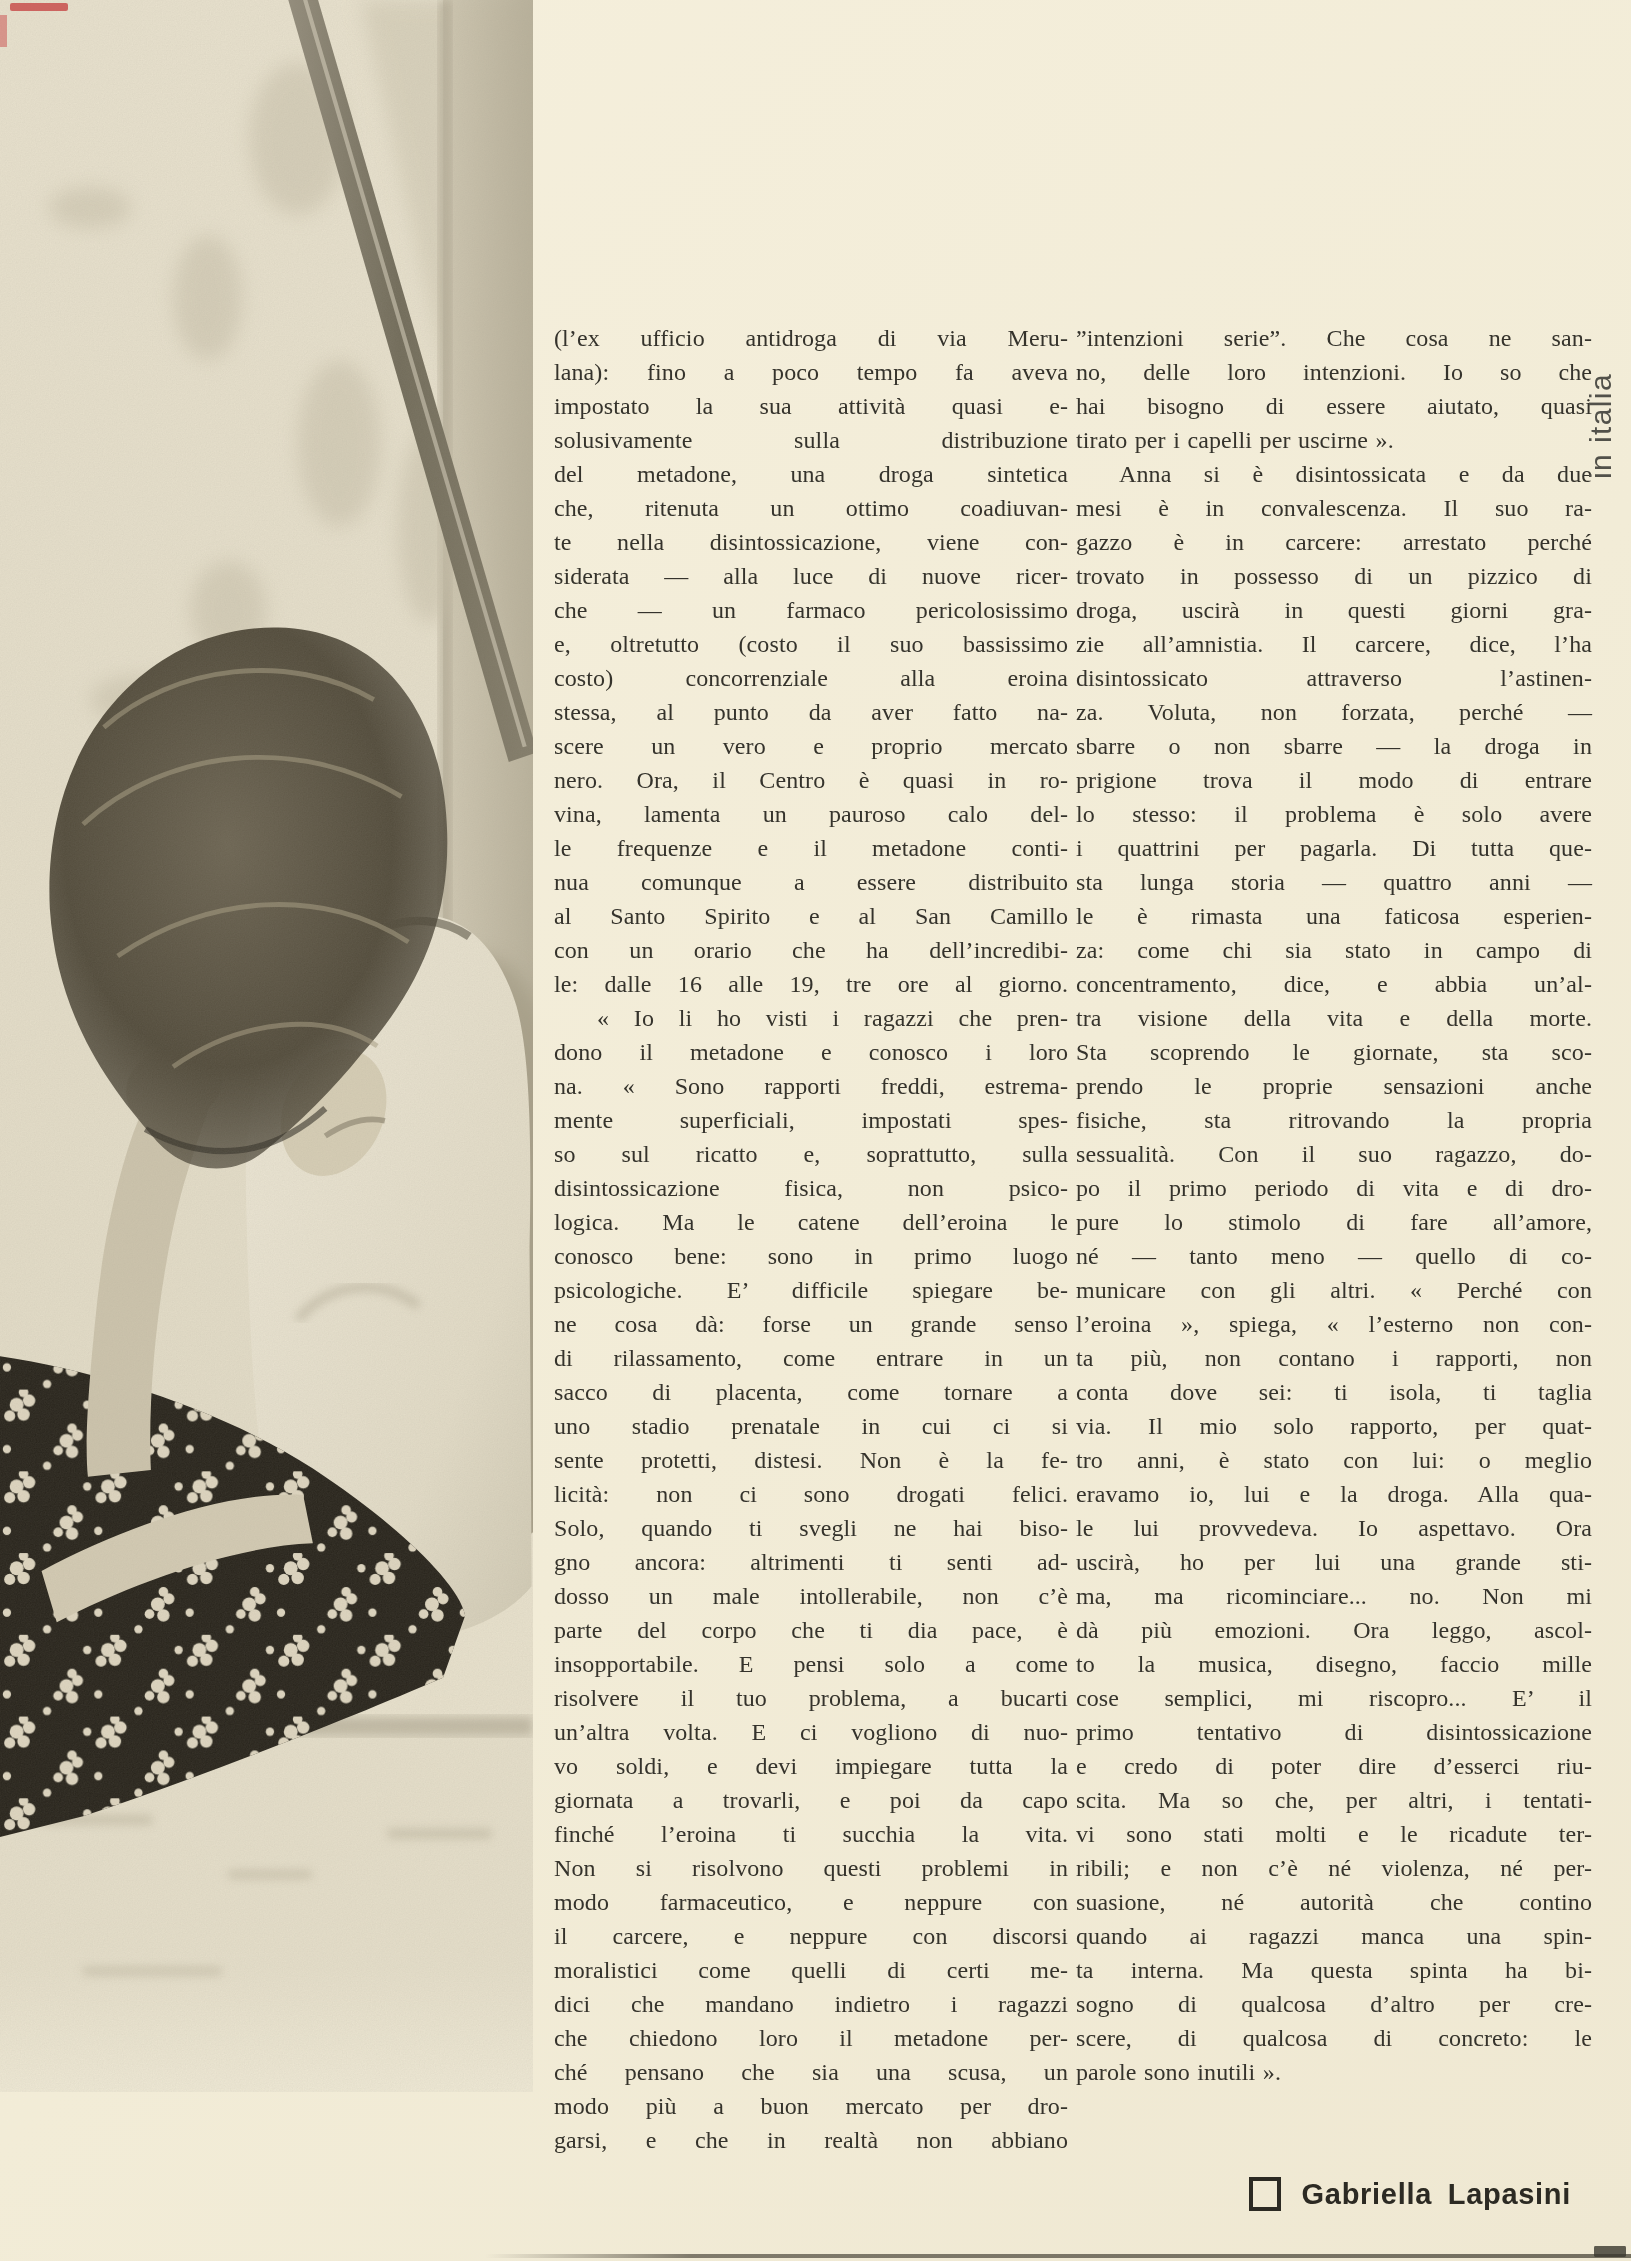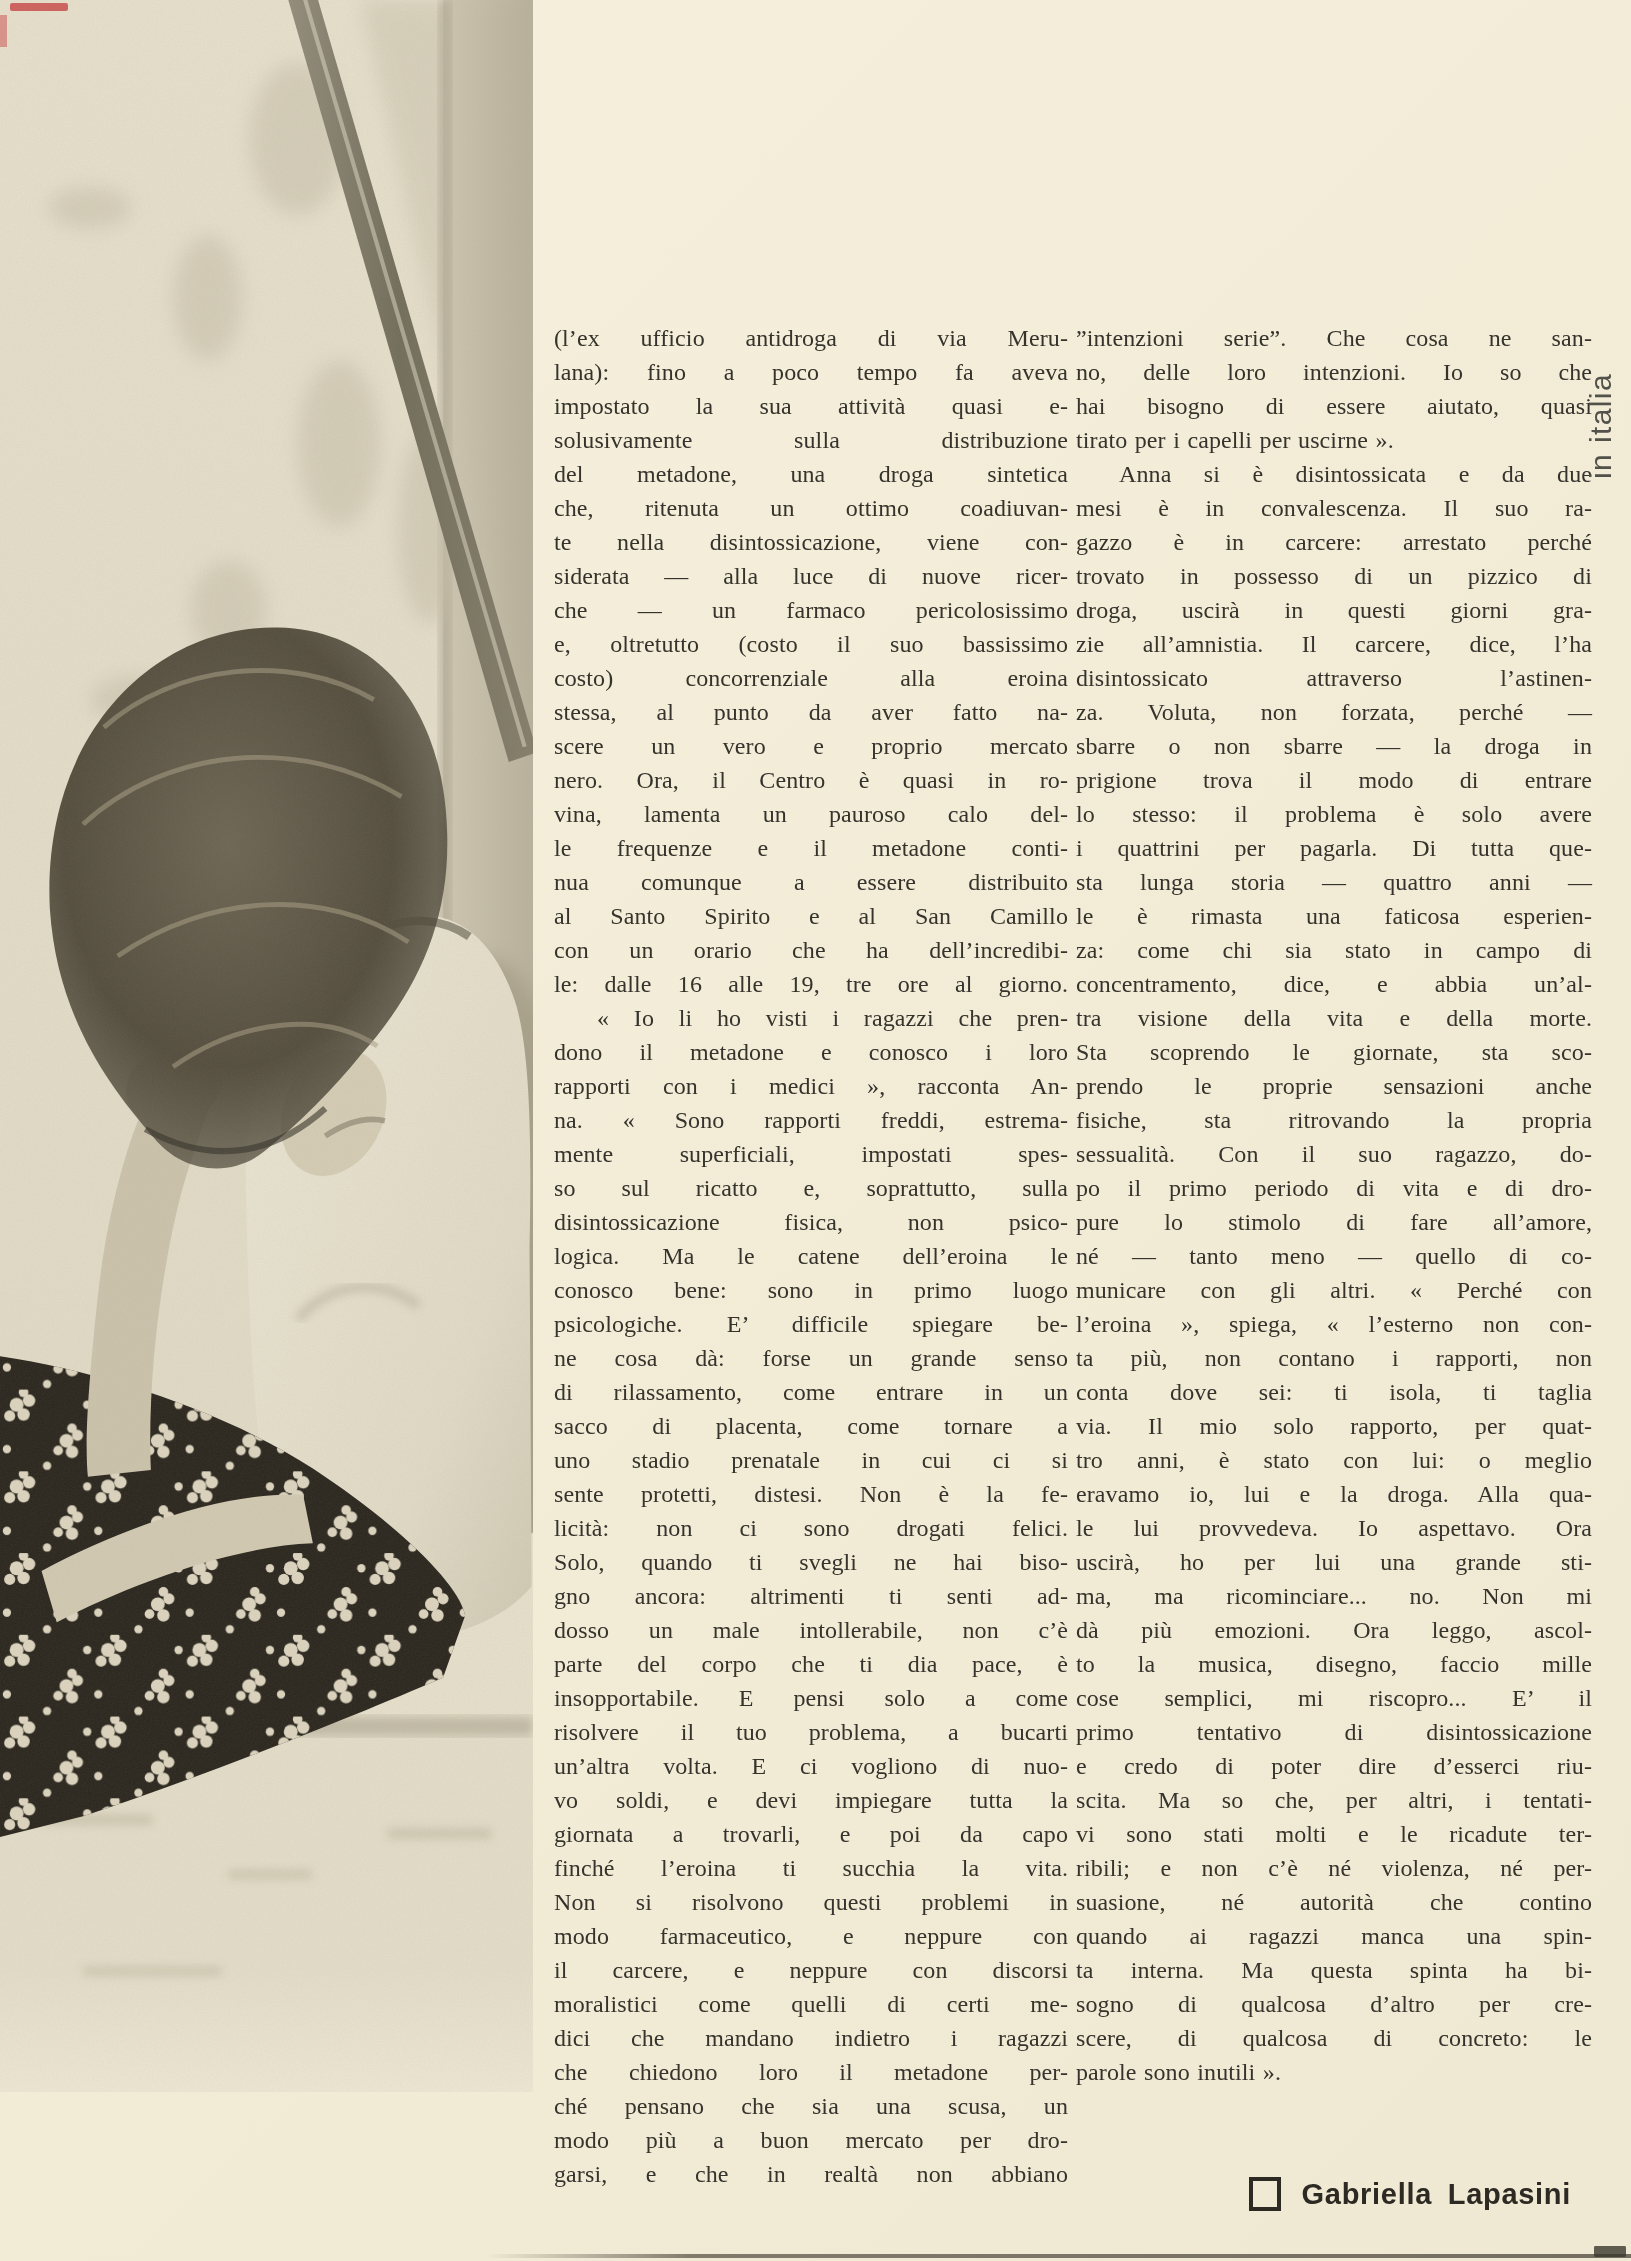--- a/index.html
+++ b/index.html
@@ -193,21 +193,20 @@
       <div class="tline">scere un vero e proprio mercato</div>
       <div class="tline">nero. Ora, il Centro è quasi in ro-</div>
       <div class="tline">vina, lamenta un pauroso calo del-</div>
       <div class="tline">le frequenze e il metadone conti-</div>
       <div class="tline">nua comunque a essere distribuito</div>
       <div class="tline">al Santo Spirito e al San Camillo</div>
       <div class="tline">con un orario che ha dell’incredibi-</div>
       <div class="tline">le: dalle 16 alle 19, tre ore al giorno.</div>
       <div class="tline ind">« Io li ho visti i ragazzi che pren-</div>
       <div class="tline">dono il metadone e conosco i loro</div>
-      <div class="tline">rapporti con i medici », racconta An-</div>
       <div class="tline">na. « Sono rapporti freddi, estrema-</div>
       <div class="tline">mente superficiali, impostati spes-</div>
       <div class="tline">so sul ricatto e, soprattutto, sulla</div>
       <div class="tline">disintossicazione fisica, non psico-</div>
       <div class="tline">logica. Ma le catene dell’eroina le</div>
       <div class="tline">conosco bene: sono in primo luogo</div>
       <div class="tline">psicologiche. E’ difficile spiegare be-</div>
       <div class="tline">ne cosa dà: forse un grande senso</div>
       <div class="tline">di rilassamento, come entrare in un</div>
       <div class="tline">sacco di placenta, come tornare a</div>

